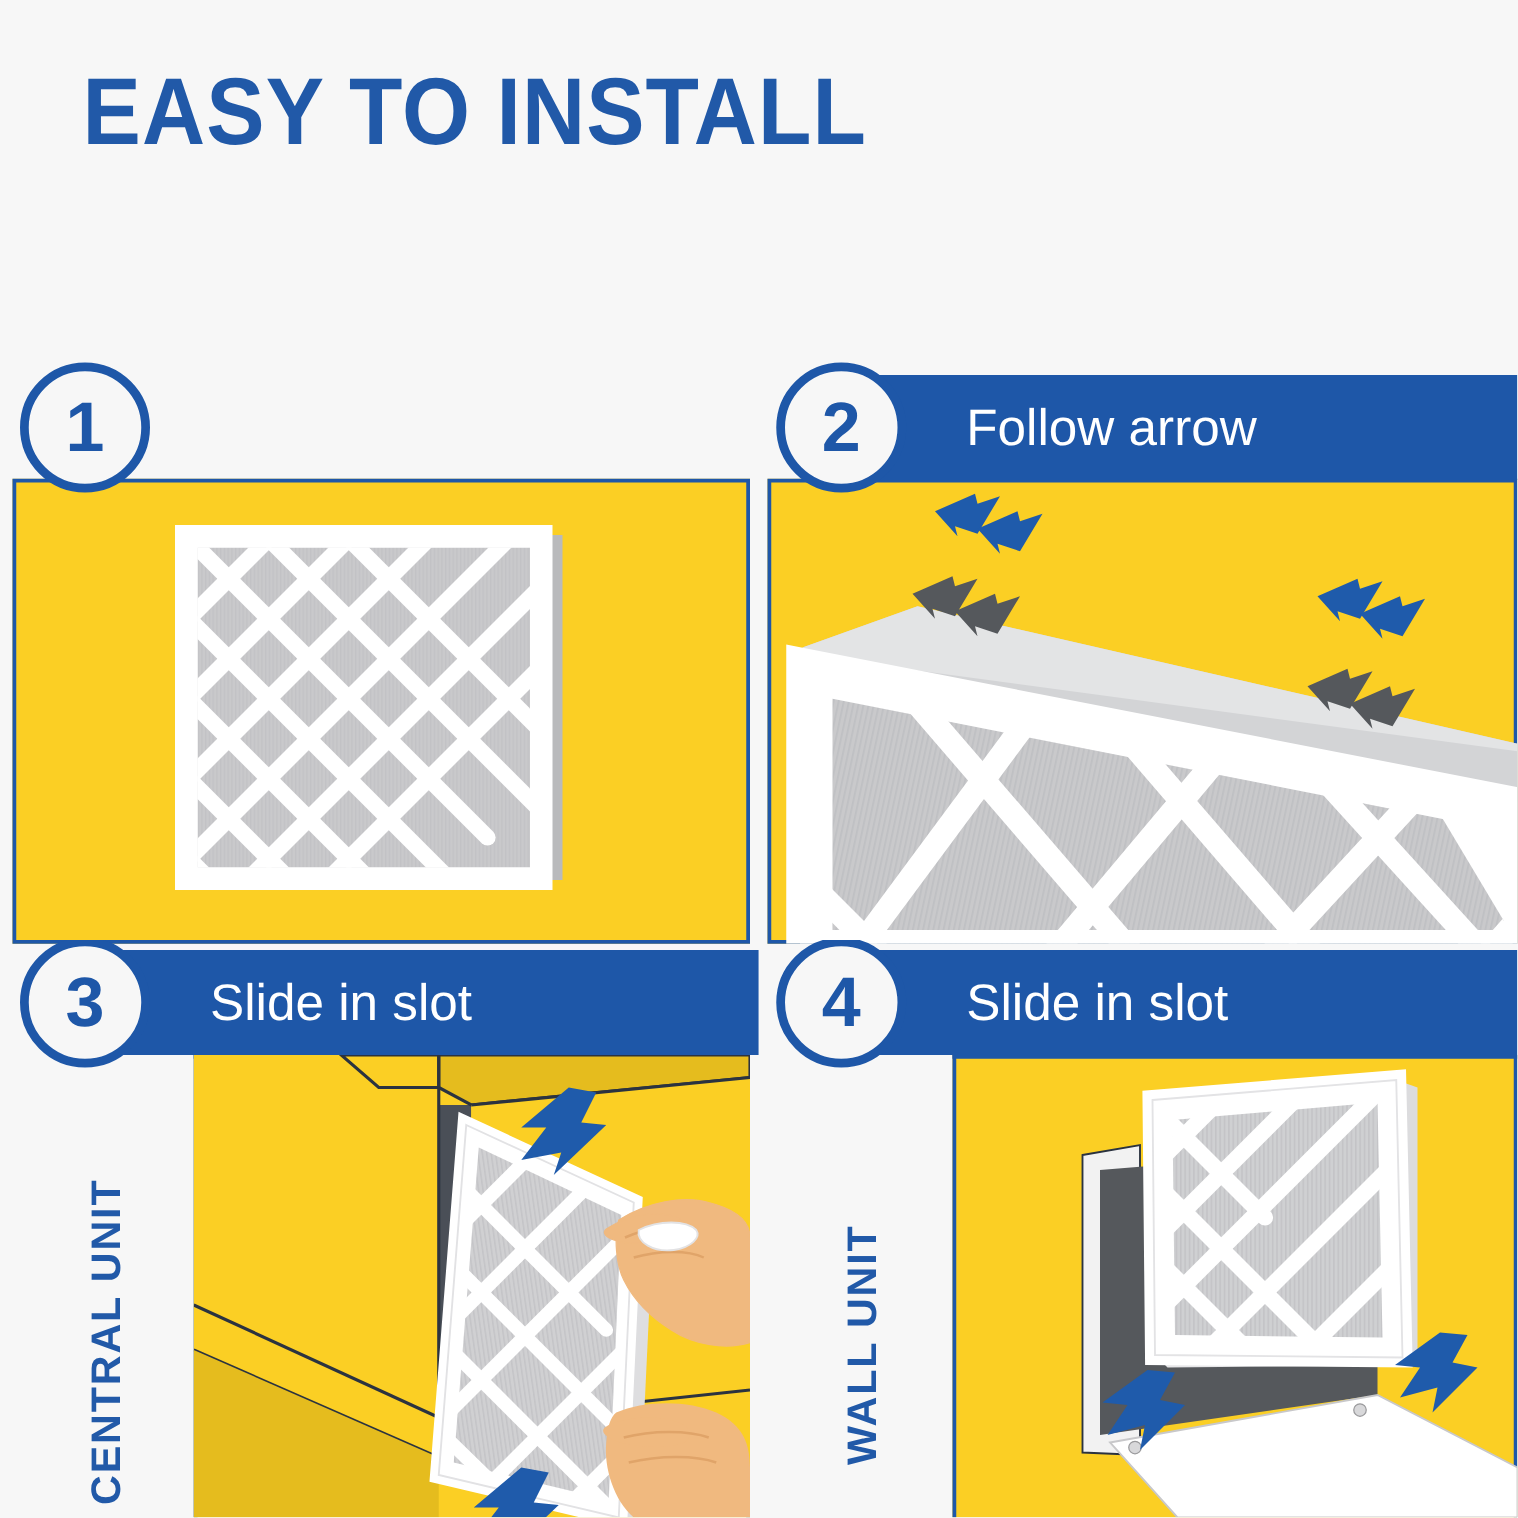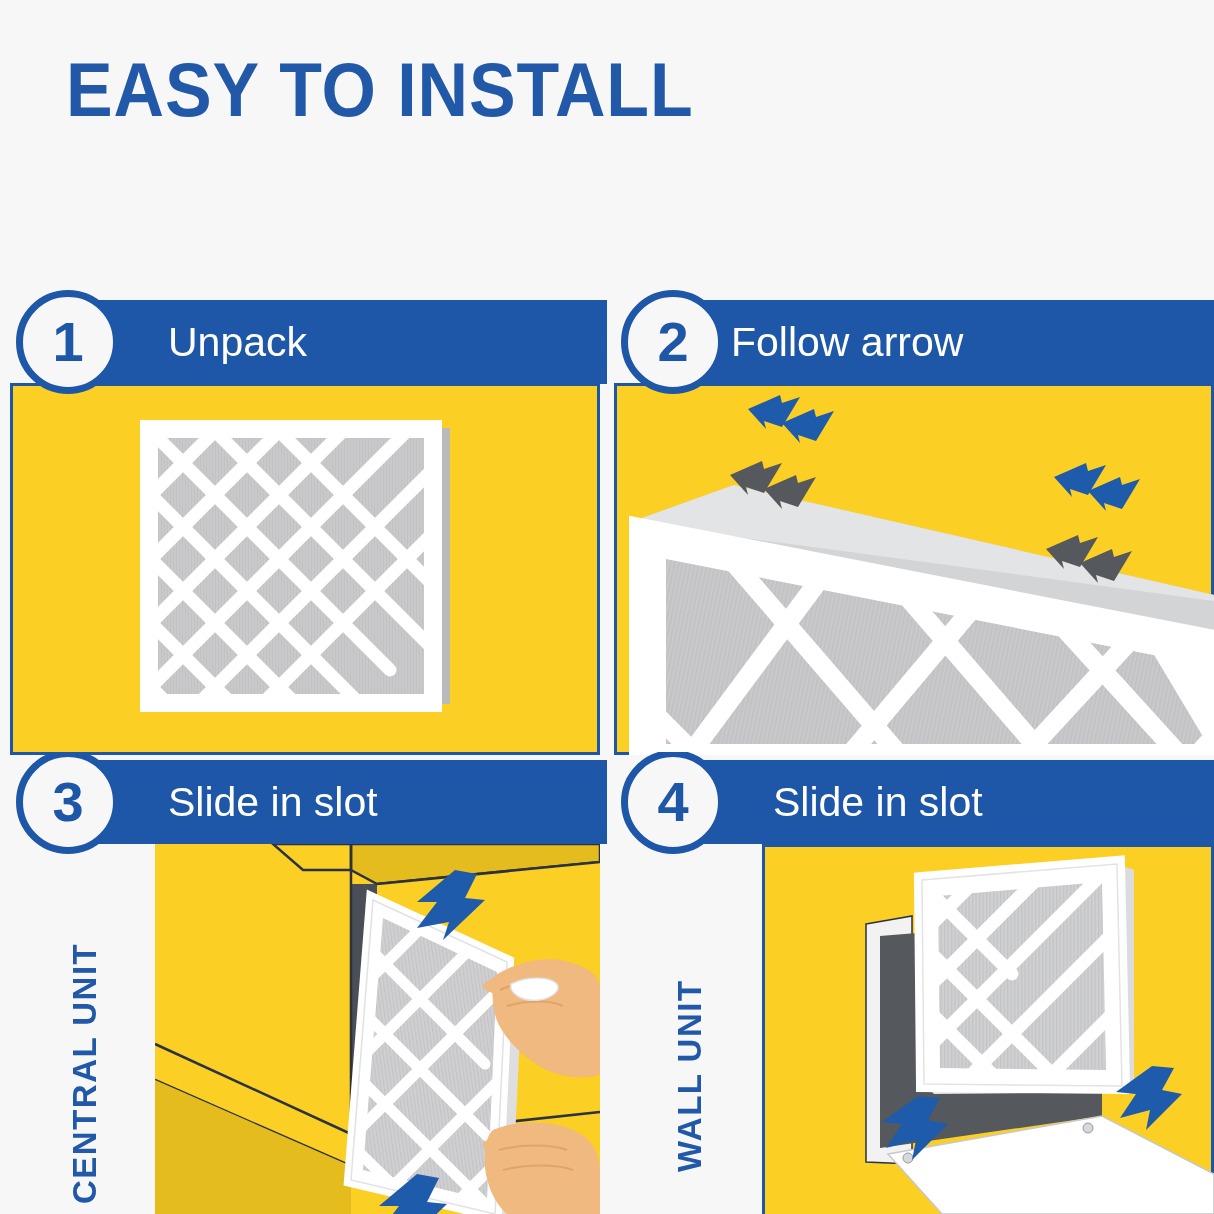--- a/index.html
+++ b/index.html
@@ -95,23 +95,20 @@
 
 <div id="root">
 
   <div class="title">EASY TO INSTALL</div>
 
   <div class="panel" style="left:0px;top:270px;width:607px;height:490px;">
 
     <div class="panel-body" style="left:10px;top:113px;width:590px;height:372px;"></div>
     <div class="panel-border" style="left:10px;top:113px;width:590px;height:372px;"></div>
 
-    <div class="hdr" style="left:62px;top:30px;width:545px;">
-      <span class="hdr-label" style="margin-left:106px;">Unpack</span>
-    </div>
     <div class="badge" style="left:16px;top:20px;">
       <span>1</span>
     </div>
 
     <div class="flatfilter" style="left:140px;top:150px;">
       <svg width="320" height="292" viewBox="0 0 320 292">
 
         <rect x="292" y="8" width="18" height="276" fill="#b9babc"></rect>
 
         <rect x="6" y="6" width="290" height="280" fill="#ffffff"></rect>
@@ -151,21 +148,21 @@
       </svg>
     </div>
   </div>
 
   <div class="panel" style="left:607px;top:270px;width:607px;height:490px;">
 
     <div class="panel-body" style="left:7px;top:113px;width:600px;height:372px;"></div>
     <div class="panel-border" style="left:7px;top:113px;width:600px;height:372px;"></div>
 
     <div class="hdr" style="left:60px;top:30px;width:547px;">
-      <span class="hdr-label" style="margin-left:64px;">Follow arrow</span>
+      <span class="hdr-label" style="margin-left:106px;">Follow arrow</span>
     </div>
     <div class="badge" style="left:14px;top:20px;">
       <span>2</span>
     </div>
 
     <div style="position:absolute;left:7px;top:113px;width:600px;height:372px;overflow:hidden;">
       <svg width="600" height="372" viewBox="0 0 600 372">
         <defs>
           <clipPath id="p2clip">
             <polygon points="30,145 530,255 600,372 30,372"></polygon>

